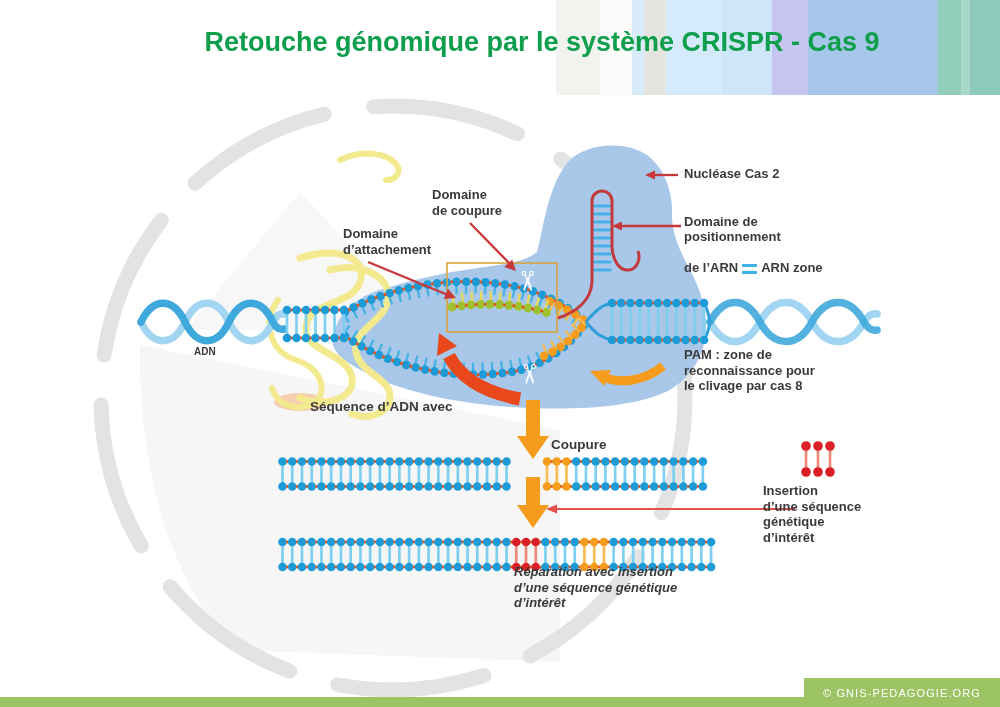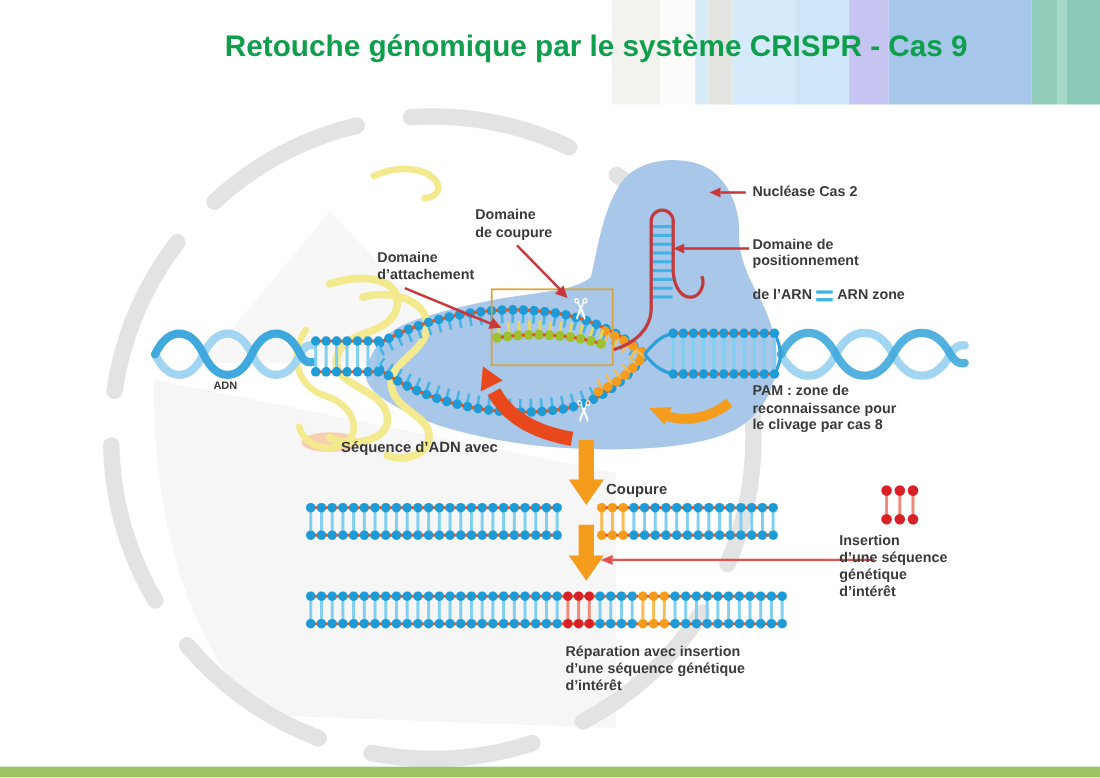--- a/index.html
+++ b/index.html
@@ -706,18 +706,21 @@
 reconnaissance pour
 le clivage par cas 8</div>
 
   <div class="lbl" style="left:551px;top:417px;font-size:13.5px;margin-top:20px;">Coupure</div>
 
   <div class="lbl" style="left:763px;top:483px;">Insertion
 d’une séquence
 génétique
 d’intérêt</div>
 
-  <div class="lbl" style="left:514px;top:584px;">Réparation avec insertion
+  <div class="lbl" style="left:514px;top:564px;font-style:italic;">Réparation avec insertion
 d’une séquence génétique
 d’intérêt</div>
 
   <div class="footer-bar"></div>
+  <div class="footer-block">
+    <span>© GNIS-PEDAGOGIE.ORG</span>
+  </div>
 </div>
 
 </body></html>

